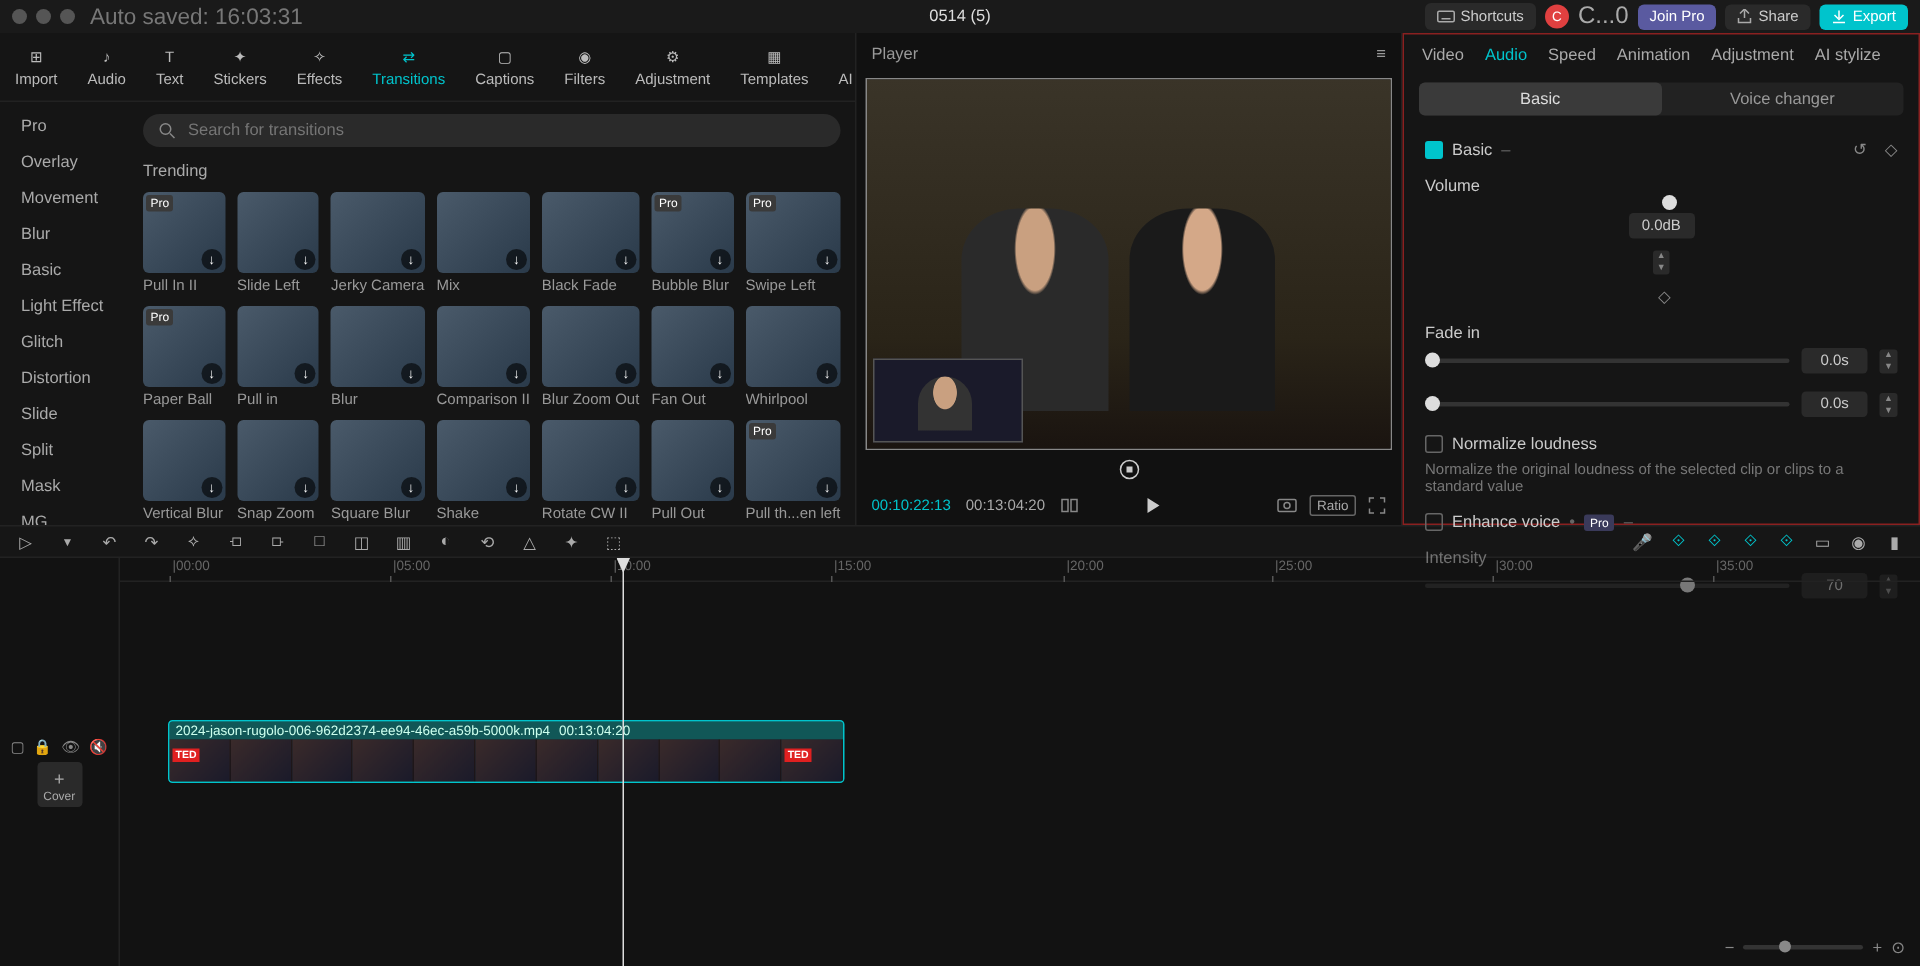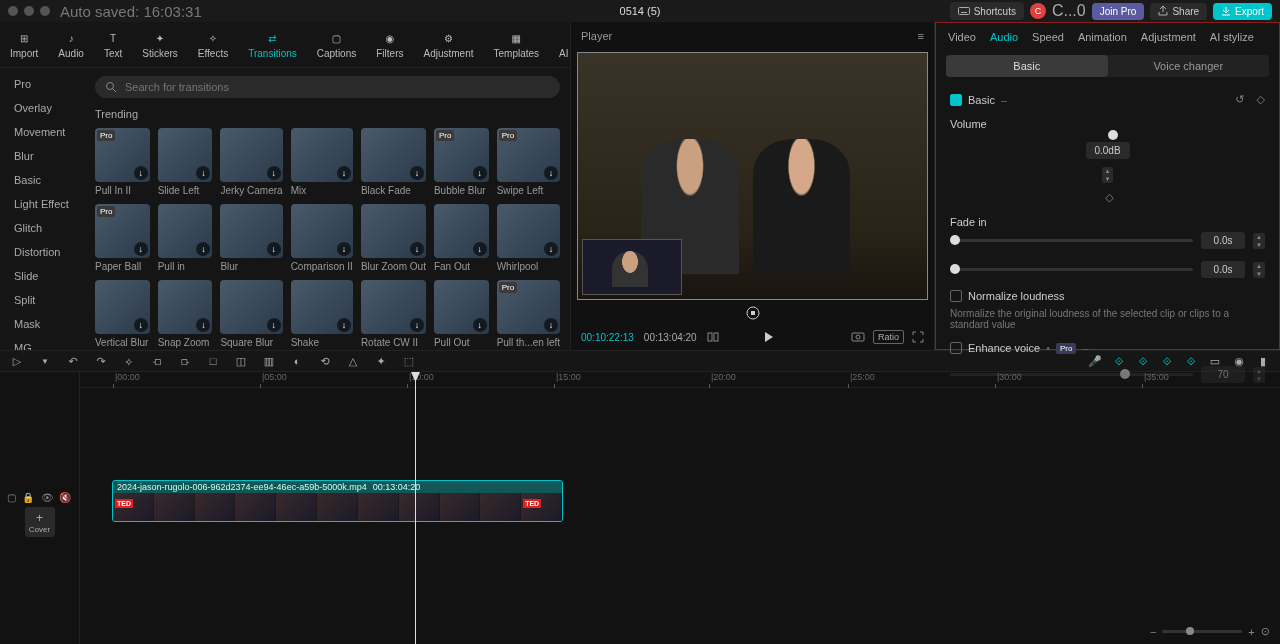--- a/index.html
+++ b/index.html
@@ -471,20 +471,21 @@
       <div class="row">
         <div class="row-head">
           <span class="chk"></span>
           <span class="row-label">Enhance voice</span>
           <span style="color:#666;">•</span>
           <span class="pro-chip">Pro</span>
           <span style="color:#666;">–</span>
         </div>
       </div>
       <div class="row disabled">
+        <div class="row-label">Intensity</div>
         <div class="slider-row" style="margin-top:4px;">
           <div class="slider">
               <div class="knob" style="left:70%;"></div>
             </div>
           <div class="valbox">70</div>
           <div class="stepper">
               <span>▲</span>
               <span>▼</span>
             </div>
         </div>

